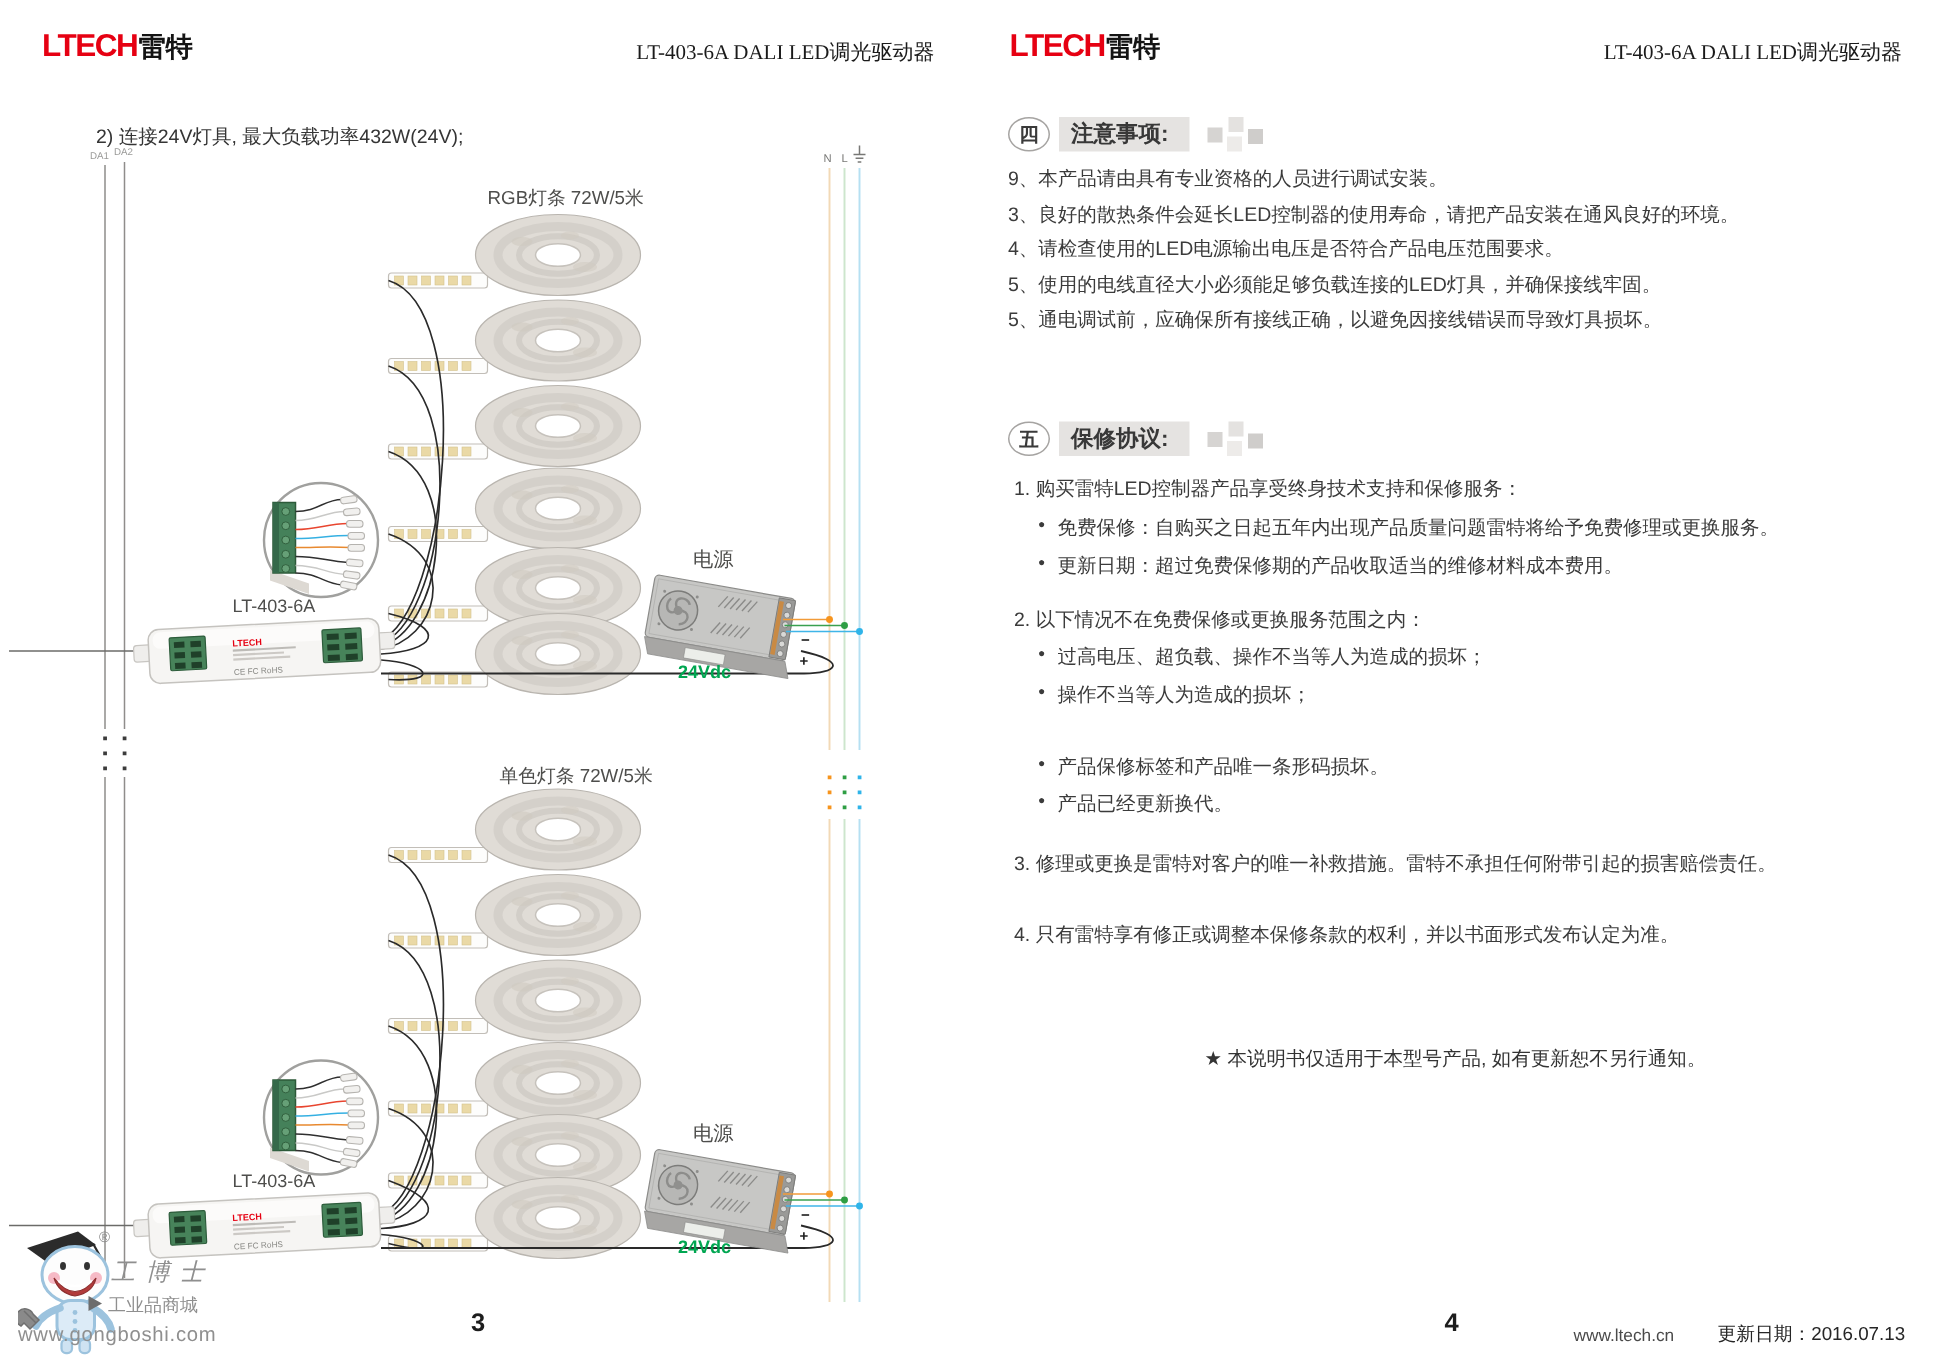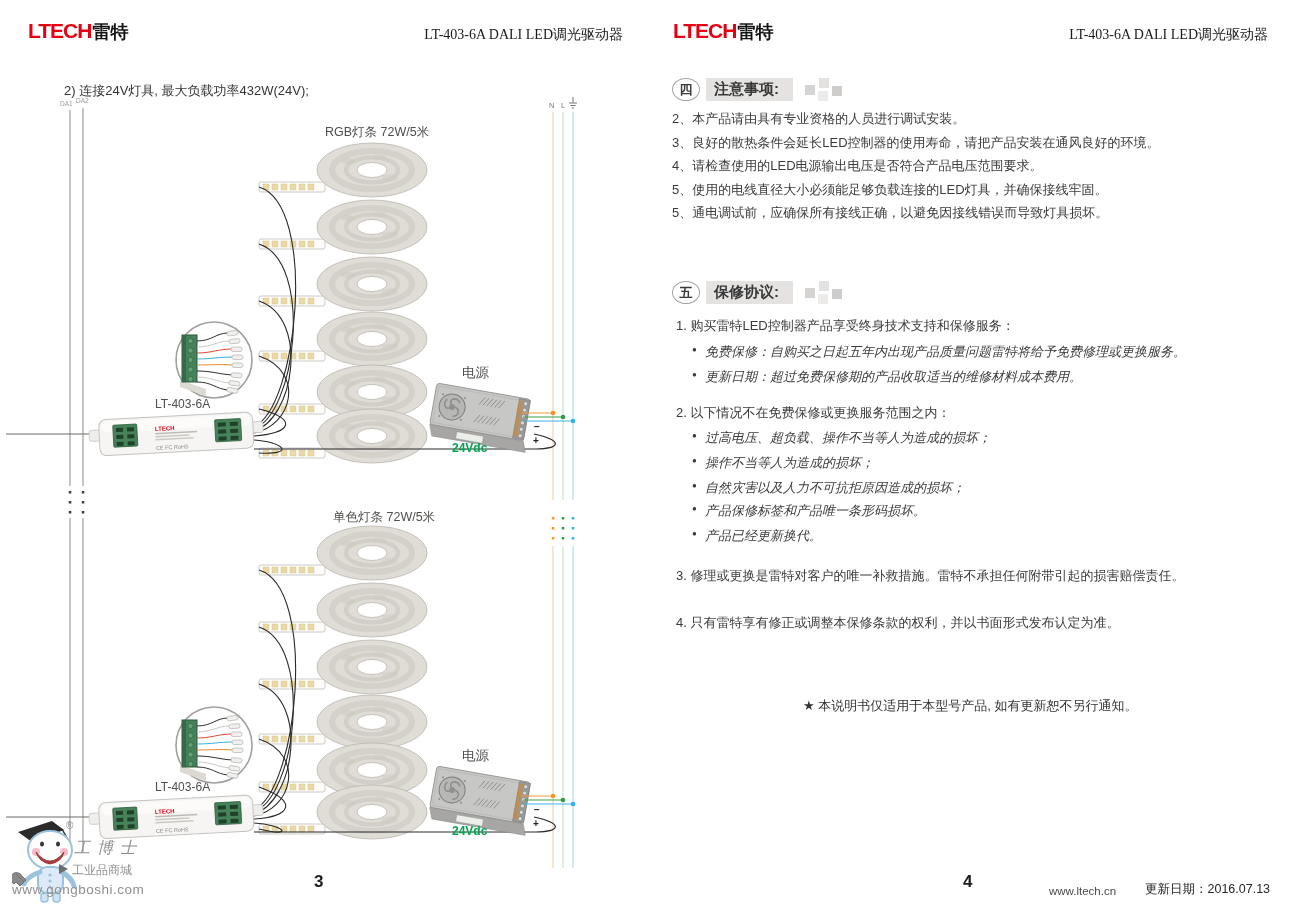--- a/index.html
+++ b/index.html
@@ -35,21 +35,21 @@
   .sec-hdr{position:absolute;display:flex;align-items:center;}
   .sec-num{width:26px;height:21px;border:1.5px solid #a6a4a2;border-radius:50%;text-align:center;line-height:21px;
            font-size:13px;font-weight:bold;color:#3a3a3a;flex:0 0 auto;background:#fff;}
   .sec-title{background:#e5e3e1;font-size:15px;font-weight:bold;color:#383838;padding:2px 14px 2px 8px;margin-left:6px;white-space:nowrap;}
   .pix{width:10px;height:10px;background:#d6d4d2;margin-left:12px;box-shadow:14px -7px 0 #e4e2e0,27px 1px 0 #cfcdcb,13px 6px 0 #edebe9;}
 
   .notice-list{position:absolute;left:27px;top:107px;margin:0;padding:0;list-style:none;font-size:13px;line-height:23.5px;color:#3b3b3b;}
   .notice-list li{white-space:nowrap;}
 
   .wline{position:absolute;font-size:13px;color:#3b3b3b;white-space:nowrap;}
-  .wbullet{position:absolute;font-size:13px;color:#3b3b3b;white-space:nowrap;padding-left:13px;font-style:italic;}
+  .wbullet{position:absolute;font-size:13px;color:#3b3b3b;white-space:nowrap;padding-left:13px;}
   .wbullet::before{content:"●";position:absolute;left:0;top:2px;font-size:8px;color:#3b3b3b;}
 
   .note{position:absolute;left:158px;top:697px;font-size:13px;color:#343434;white-space:nowrap;}
   .site{position:absolute;left:404px;top:885px;font-size:11.5px;color:#4a4a4a;text-align:right;}
   .updated{position:absolute;left:500px;top:881px;font-size:12.5px;color:#262626;}
 </style>
 </head>
 <body>
 
 <div class="canvas">
@@ -326,39 +326,38 @@
       </div>
       <div class="doc-title">LT-403-6A DALI LED调光驱动器</div>
     </div>
 
     <div class="sec-hdr" style="left:27px;top:78px;">
       <span class="sec-num">四</span>
       <span class="sec-title">注意事项:</span>
       <span class="pix"></span>
     </div>
     <ul class="notice-list">
-      <li>2、本产品请由具有专业资格的人员进行调试安装。</li>
+      <li>9、本产品请由具有专业资格的人员进行调试安装。</li>
       <li>3、良好的散热条件会延长LED控制器的使用寿命，请把产品安装在通风良好的环境。</li>
       <li>4、请检查使用的LED电源输出电压是否符合产品电压范围要求。</li>
       <li>5、使用的电线直径大小必须能足够负载连接的LED灯具，并确保接线牢固。</li>
       <li>5、通电调试前，应确保所有接线正确，以避免因接线错误而导致灯具损坏。</li>
     </ul>
 
     <div class="sec-hdr" style="left:27px;top:281px;">
       <span class="sec-num">五</span>
       <span class="sec-title">保修协议:</span>
       <span class="pix"></span>
     </div>
     <div class="wline" style="left:31px;top:317px;">1. 购买雷特LED控制器产品享受终身技术支持和保修服务：</div>
     <div class="wbullet" style="left:47px;top:343px;">免费保修：自购买之日起五年内出现产品质量问题雷特将给予免费修理或更换服务。</div>
     <div class="wbullet" style="left:47px;top:368px;">更新日期：超过免费保修期的产品收取适当的维修材料成本费用。</div>
     <div class="wline" style="left:31px;top:404px;">2. 以下情况不在免费保修或更换服务范围之内：</div>
     <div class="wbullet" style="left:47px;top:429px;">过高电压、超负载、操作不当等人为造成的损坏；</div>
     <div class="wbullet" style="left:47px;top:454px;">操作不当等人为造成的损坏；</div>
-    <div class="wbullet" style="left:47px;top:479px;">自然灾害以及人力不可抗拒原因造成的损坏；</div>
     <div class="wbullet" style="left:47px;top:502px;">产品保修标签和产品唯一条形码损坏。</div>
     <div class="wbullet" style="left:47px;top:527px;">产品已经更新换代。</div>
     <div class="wline" style="left:31px;top:567px;">3. 修理或更换是雷特对客户的唯一补救措施。雷特不承担任何附带引起的损害赔偿责任。</div>
     <div class="wline" style="left:31px;top:614px;">4. 只有雷特享有修正或调整本保修条款的权利，并以书面形式发布认定为准。</div>
 
     <div class="note">★ 本说明书仅适用于本型号产品, 如有更新恕不另行通知。</div>
 
     <div class="pagenum pn-right">4</div>
     <div class="site">www.ltech.cn</div>
     <div class="updated">更新日期：2016.07.13</div>

